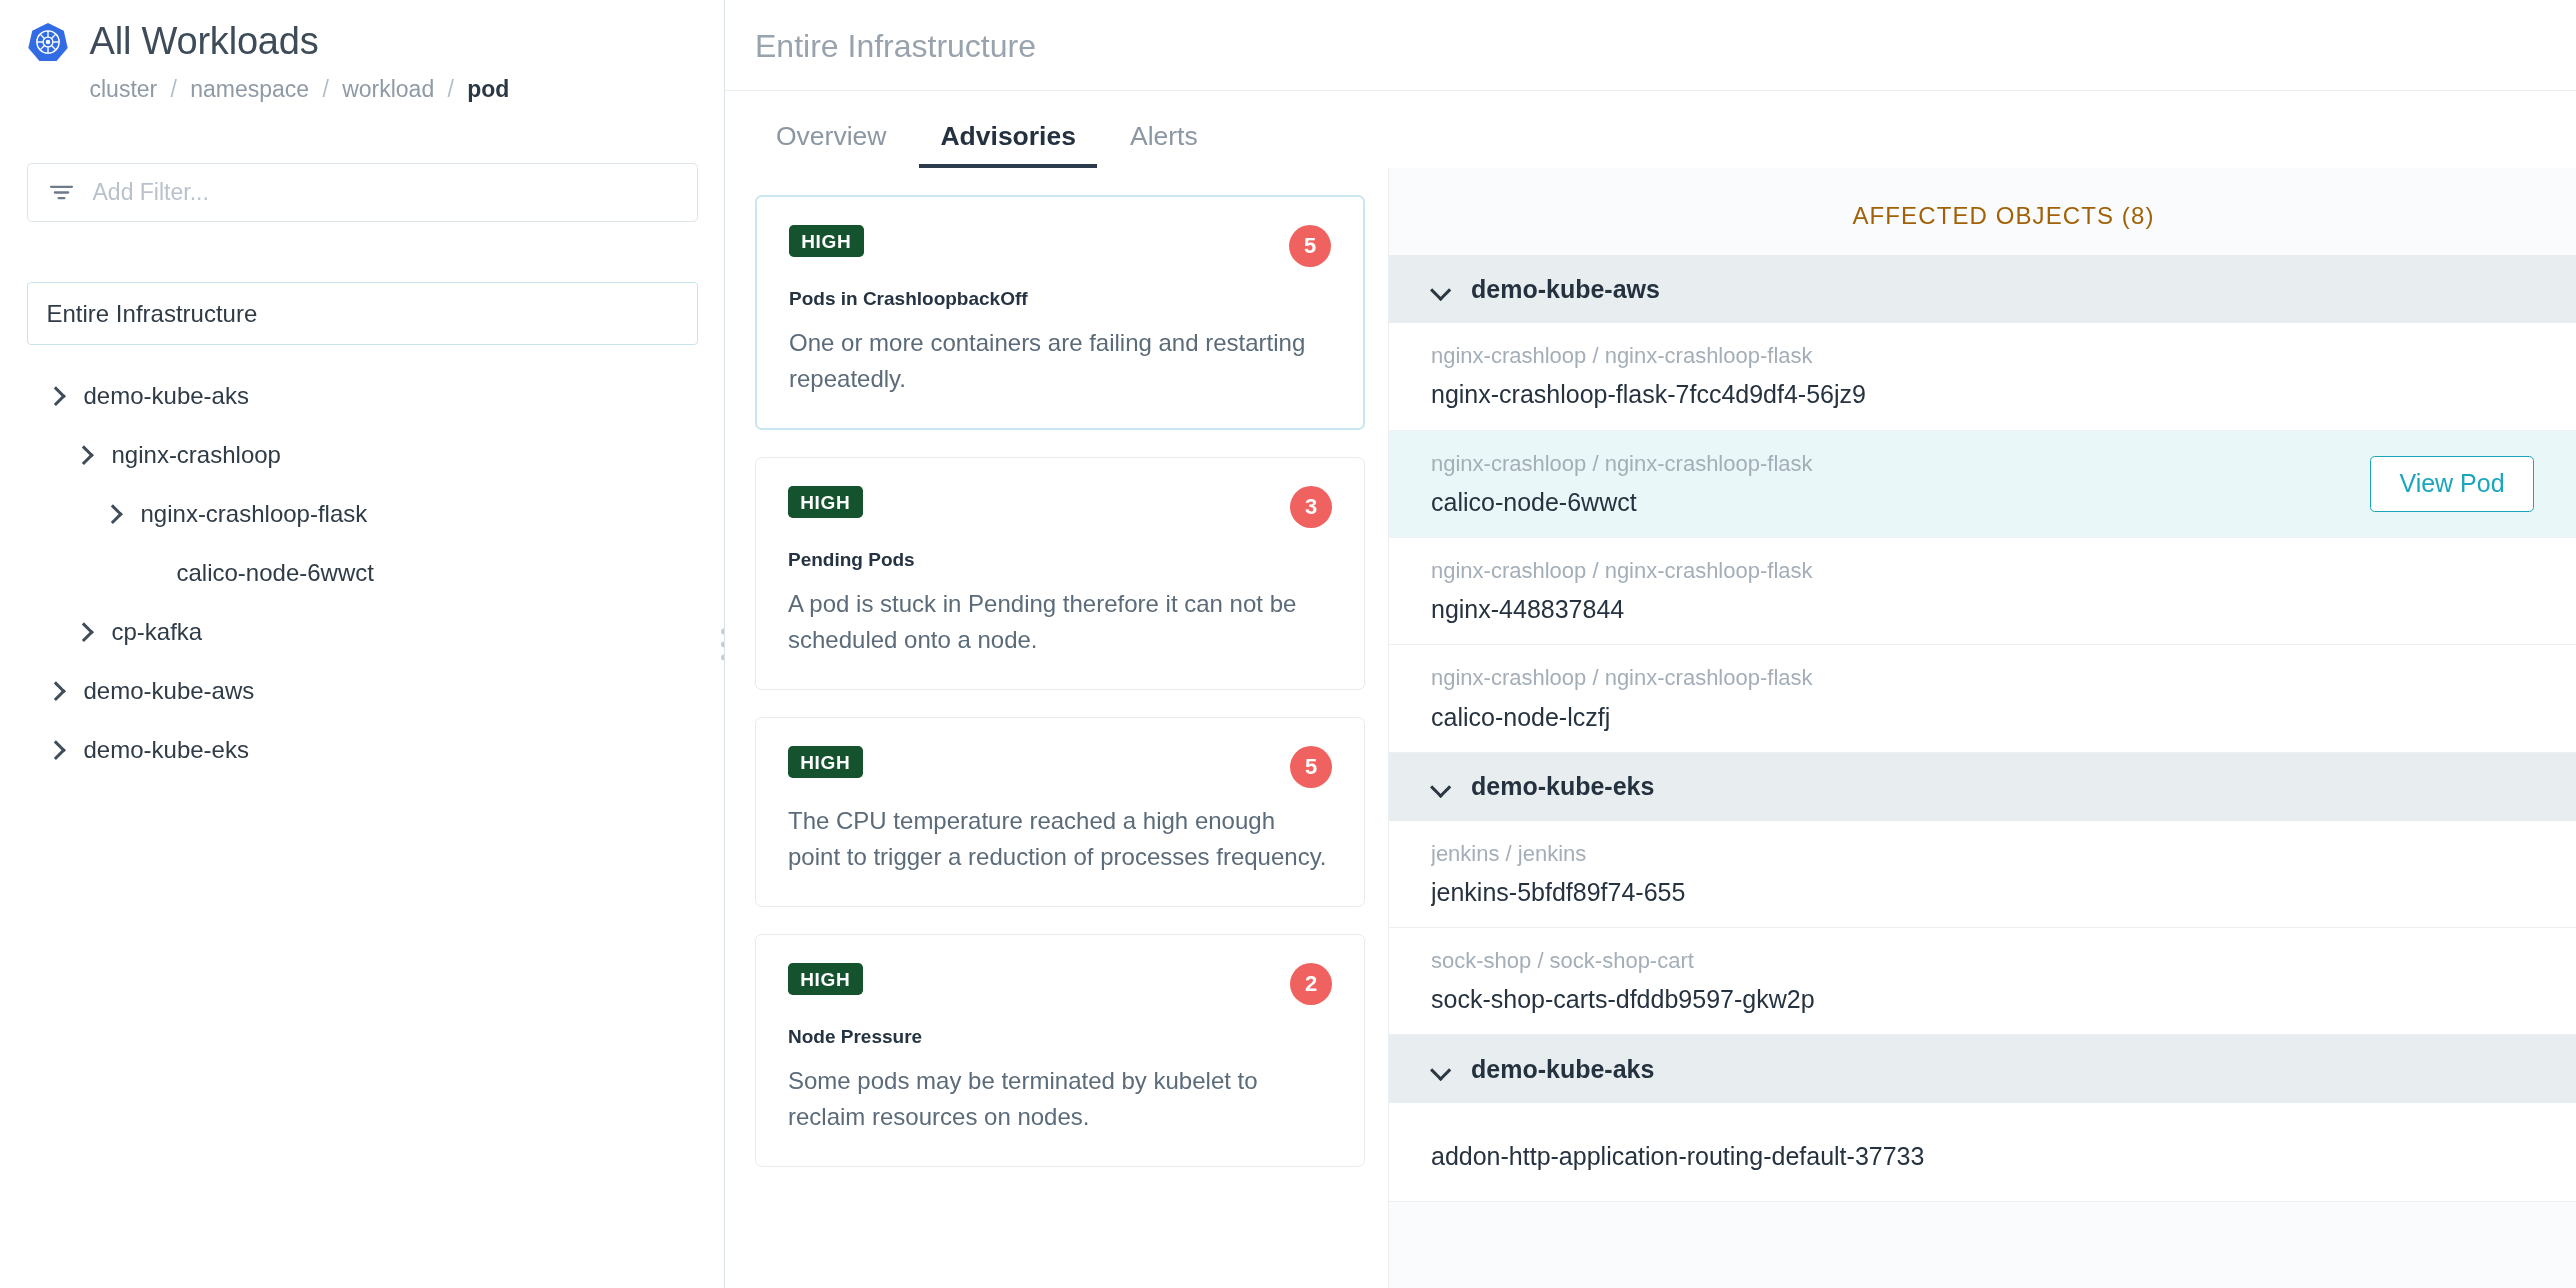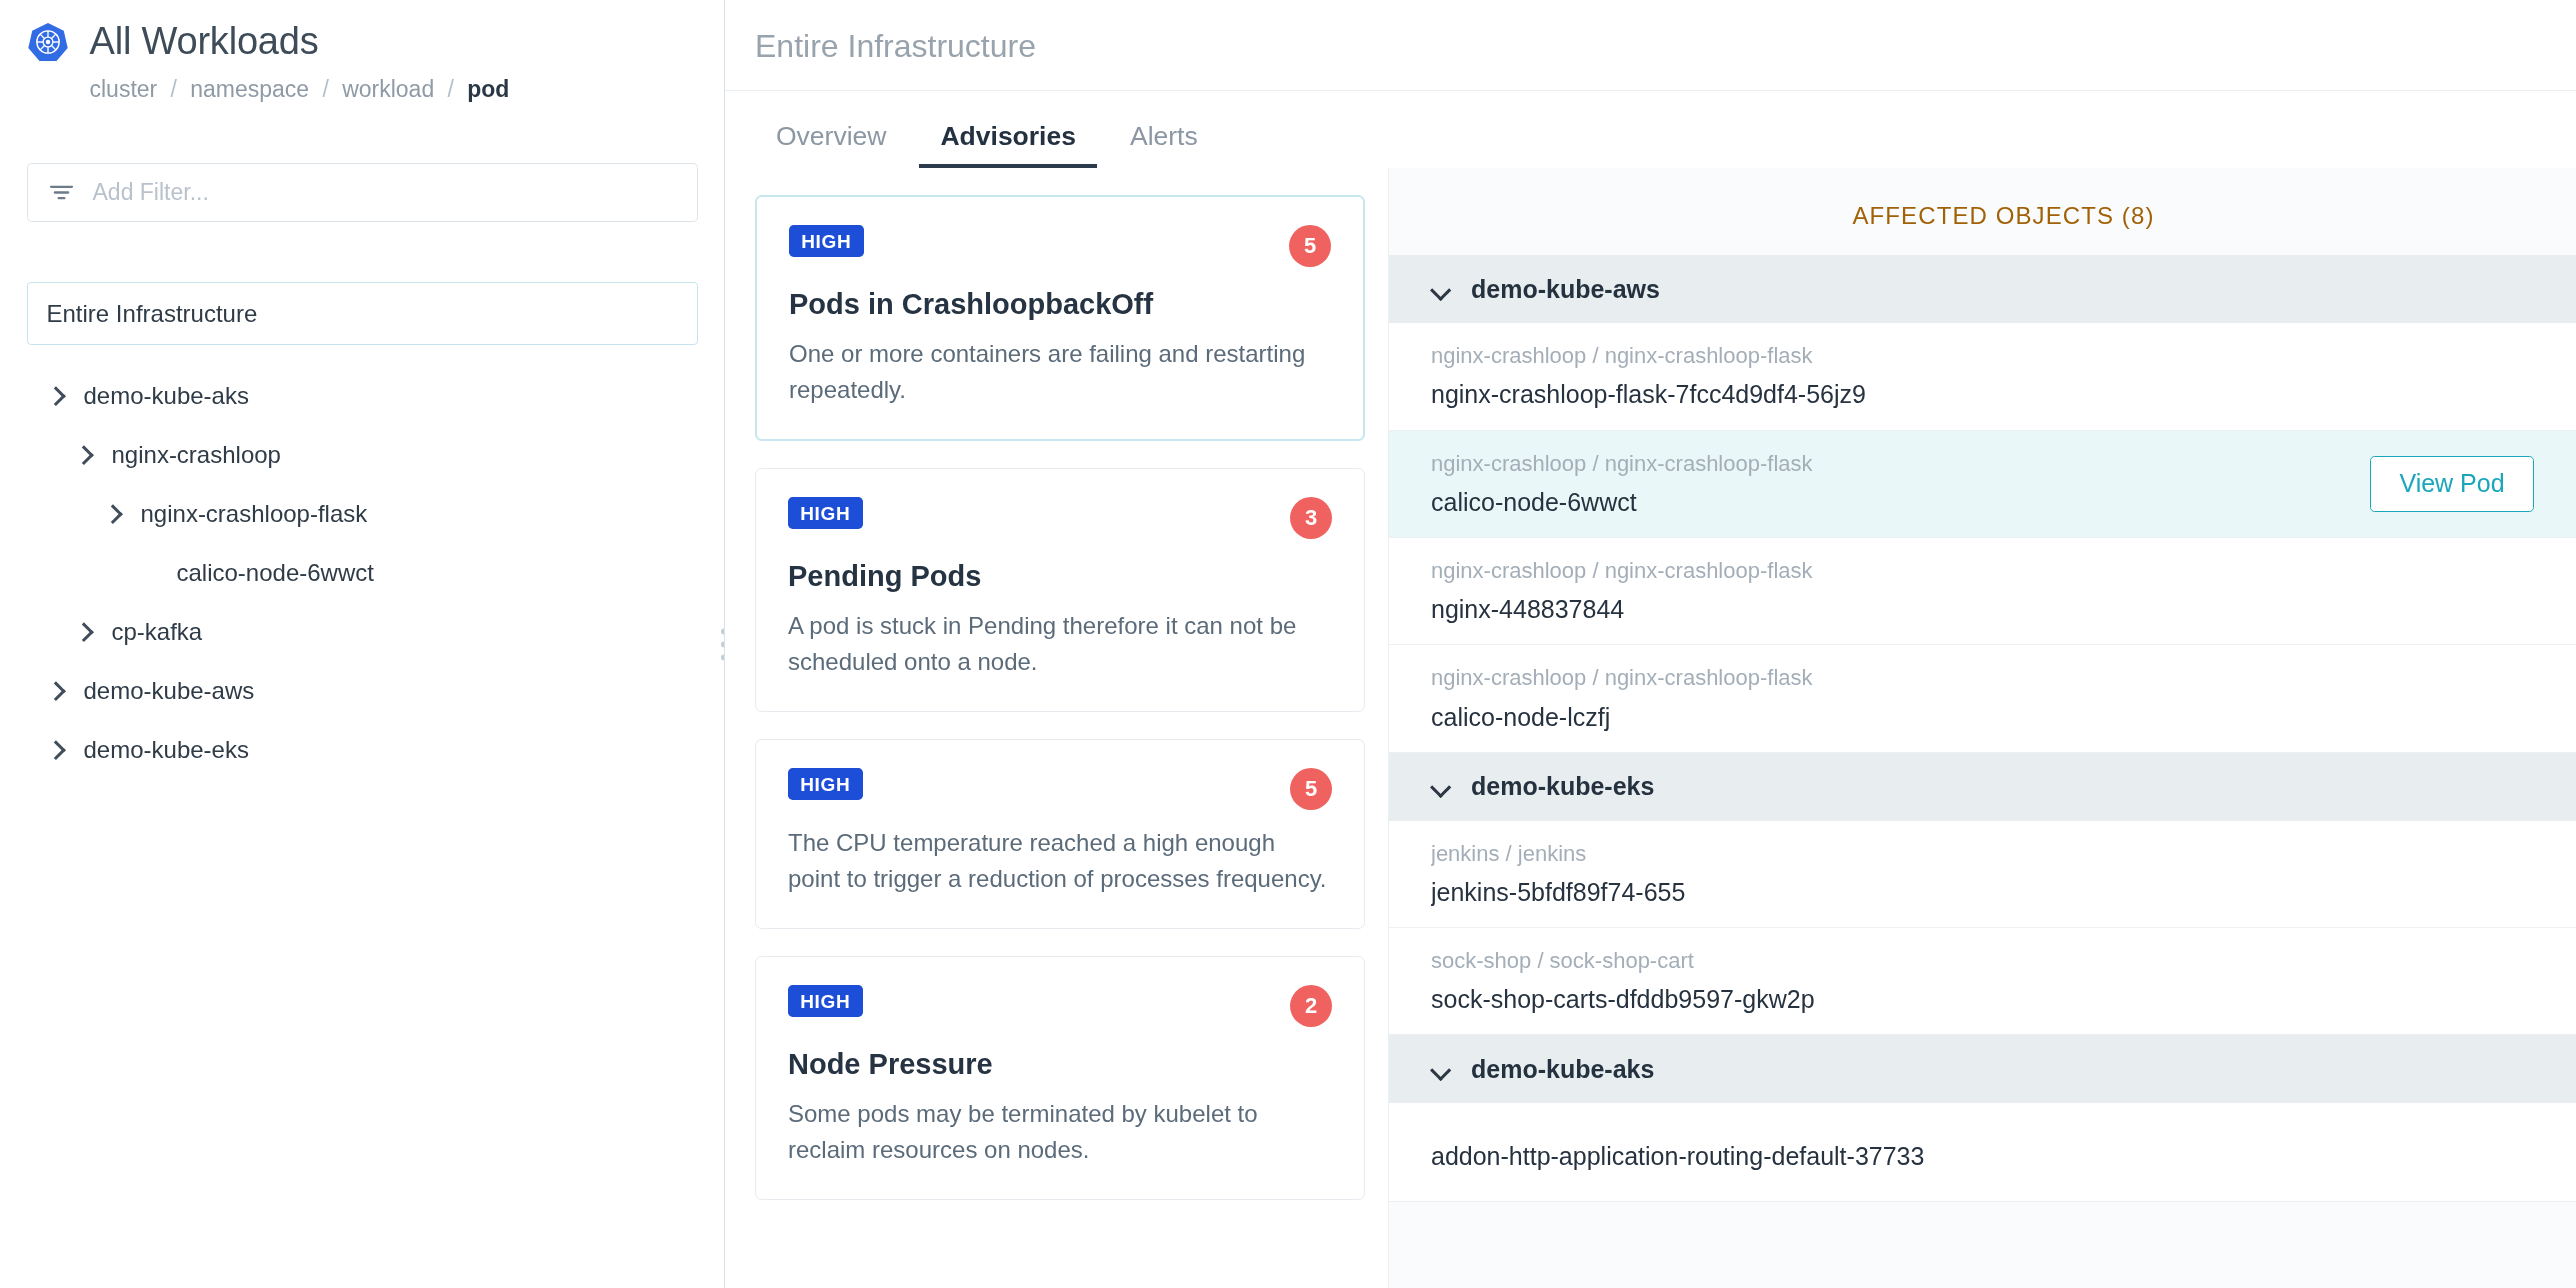--- a/index.html
+++ b/index.html
@@ -104,31 +104,31 @@
     width: 663px; flex: 0 0 663px; padding: 26.5px 23px 0 30px;
     overflow: hidden;
   }
   .adv-card {
     border: 1.4px solid #e7ebef; border-radius: 6.6px; background: #fff;
     padding: 28.4px 32px 32px 32px; margin-bottom: 26.5px; position: relative;
   }
   .adv-card.selected { border: 2.8px solid #c8e6ef; }
   .adv-top { display: flex; align-items: flex-start; justify-content: space-between; }
   .sev {
-    display: inline-block; background: #1d4ed8; color: #fff;
+    display: inline-block; background: #14532d; color: #fff;
     font-size: 19px; font-weight: 700; letter-spacing: 0.6px;
     padding: 6.6px 12.3px; border-radius: 4.7px; line-height: 1;
   }
   .count {
     width: 42px; height: 42px; border-radius: 50%; background: #f0625f;
     color: #fff; font-size: 22px; font-weight: 600;
     display: flex; align-items: center; justify-content: center;
   }
   .adv-title {
-    margin-top: 21px; font-size: 29px; font-weight: 700; color: #253342;
+    margin-top: 21px; font-size: 19px; font-weight: 700; color: #253342;
   }
   .adv-desc {
     margin-top: 15px; font-size: 24px; color: #5b6b7a; line-height: 1.48;
   }
 
   
   .obj-col {
     flex: 1; min-width: 0; background: #fafbfc;
     border-left: 1.4px solid #eceff2; overflow: hidden;
   }

